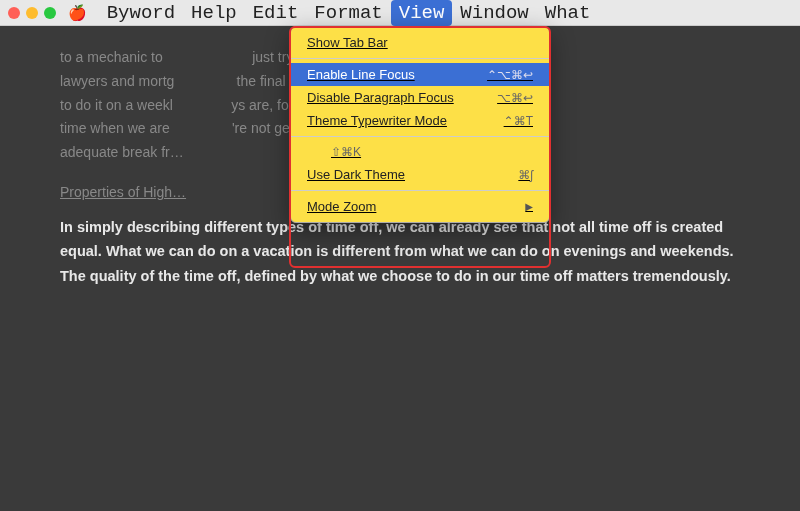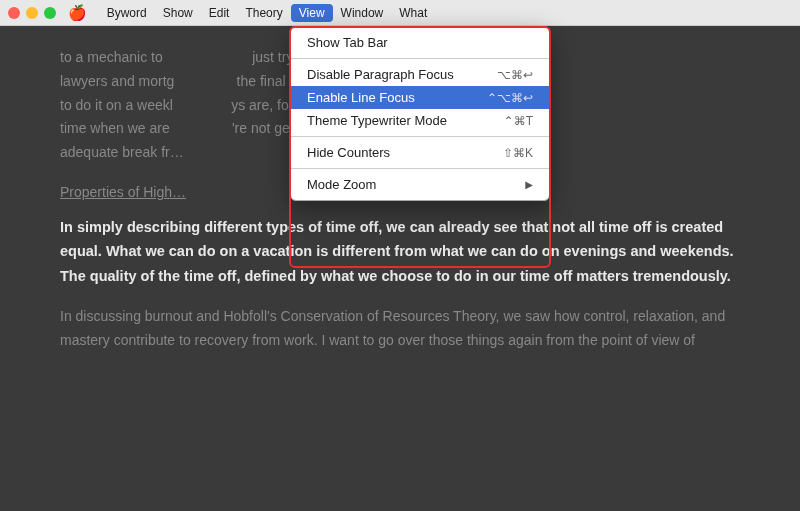--- a/index.html
+++ b/index.html
@@ -23,26 +23,27 @@
       position: relative;
       z-index: 100;
       border-bottom: 1px solid #ccc;
     }
     .menubar-apple {
       font-size: 15px;
       margin-right: 12px;
       color: #333;
     }
     .menubar-item {
-      font-size: 12px;
+      font-size: 19px;
       color: #222;
       padding: 2px 8px;
       border-radius: 4px;
       cursor: pointer;
       white-space: nowrap;
+      font-family: Liberation Mono, monospace;
     }
     .menubar-item.active {
       background: #3b6fd4;
       color: white;
     }
     .menubar-spacer { flex: 1; }
 
     
     .content-area {
       position: absolute;
@@ -63,26 +64,27 @@
     .content-bold {
       color: #e8e8e8;
       font-weight: bold;
       font-size: 14.5px;
     }
     .dropdown {
       position: absolute;
       top: 26px;
       left: 290px;
       width: 260px;
-      background: #ffffff;
+      background: #fde047;
       border: 1px solid #aaa;
       border-radius: 6px;
       box-shadow: 0 8px 24px rgba(0,0,0,0.4);
       z-index: 200;
       padding: 4px 0;
+      text-decoration: underline;
     }
     .dropdown-item {
       display: flex;
       align-items: center;
       justify-content: space-between;
       padding: 4px 16px;
       font-size: 13px;
       color: #222;
       cursor: pointer;
       white-space: nowrap;
@@ -139,67 +141,69 @@
 <body>
 
 <div class="menubar">
   <div class="traffic-lights">
     <div class="tl tl-red"></div>
     <div class="tl tl-yellow"></div>
     <div class="tl tl-green"></div>
   </div>
   <span class="menubar-apple">🍎</span>
   <span class="menubar-item">Byword</span>
-  <span class="menubar-item">Show</span>
+  <span class="menubar-item">Help</span>
   <span class="menubar-item">Edit</span>
-  <span class="menubar-item">Theory</span>
+  <span class="menubar-item">Format</span>
   <span class="menubar-item active">View</span>
   <span class="menubar-item">Window</span>
   <span class="menubar-item">What</span>
   <div class="menubar-spacer"></div>
 </div>
 
 <div class="content-area">
   <p>
     to a mechanic to &nbsp;&nbsp;&nbsp;&nbsp;&nbsp;&nbsp;&nbsp;&nbsp;&nbsp;&nbsp;&nbsp;&nbsp;&nbsp;&nbsp;&nbsp;&nbsp;&nbsp;&nbsp;&nbsp;&nbsp;&nbsp;&nbsp;just try getting all the<br>
     lawyers and mortg&nbsp;&nbsp;&nbsp;&nbsp;&nbsp;&nbsp;&nbsp;&nbsp;&nbsp;&nbsp;&nbsp;&nbsp;&nbsp;&nbsp;&nbsp;&nbsp;the final sale of a home<br>
     to do it on a weekl&nbsp;&nbsp;&nbsp;&nbsp;&nbsp;&nbsp;&nbsp;&nbsp;&nbsp;&nbsp;&nbsp;&nbsp;&nbsp;&nbsp;&nbsp;ys are, for the most part,<br>
     time when we are&nbsp;&nbsp;&nbsp;&nbsp;&nbsp;&nbsp;&nbsp;&nbsp;&nbsp;&nbsp;&nbsp;&nbsp;&nbsp;&nbsp;&nbsp;&nbsp;'re not getting an<br>
     adequate break fr…
   </p>
 
   <p style="margin-bottom:10px;text-decoration:underline;">Properties of High…</p>
 
   <p class="content-bold">In simply describing different types of time off, we can already see that not all time off is created equal. What we can do on a vacation is different from what we can do on evenings and weekends. The quality of the time off, defined by what we choose to do in our time off matters tremendously.</p>
 
-  <p style="margin-top:16px;">In discussing burnout and Hobfoll's Conservation of Resources Theory, we saw how control, relaxation, and mastery contribute to recovery from work. I want to go over those things again from the point of view of</p>
 </div>
 
 <div class="dropdown">
   <div class="dropdown-item">
     <span class="dropdown-item-label">Show Tab Bar</span>
     <span class="shortcut"></span>
   </div>
   <div class="dropdown-separator"></div>
-  <div class="dropdown-item">
-    <span class="dropdown-item-label">Disable Paragraph Focus</span>
-    <span class="shortcut">⌥⌘↩</span>
-  </div>
   <div class="dropdown-item selected">
     <span class="dropdown-item-label">Enable Line Focus</span>
     <span class="shortcut">⌃⌥⌘↩</span>
   </div>
   <div class="dropdown-item">
+    <span class="dropdown-item-label">Disable Paragraph Focus</span>
+    <span class="shortcut">⌥⌘↩</span>
+  </div>
+  <div class="dropdown-item">
     <span class="dropdown-item-label">Theme Typewriter Mode</span>
     <span class="shortcut">⌃⌘T</span>
   </div>
   <div class="dropdown-separator"></div>
   <div class="dropdown-item">
-    <span class="dropdown-item-label">Hide Counters</span>
     <span class="shortcut">⇧⌘K</span>
+  </div>
+  <div class="dropdown-item">
+    <span class="dropdown-item-label">Use Dark Theme</span>
+    <span class="shortcut">⌘ʃ</span>
   </div>
   <div class="dropdown-separator"></div>
   <div class="dropdown-item">
     <span class="dropdown-item-label">Mode Zoom</span>
     <span class="submenu-arrow">▶</span>
   </div>
 </div>
 
 <div class="menu-highlight"></div>
 

